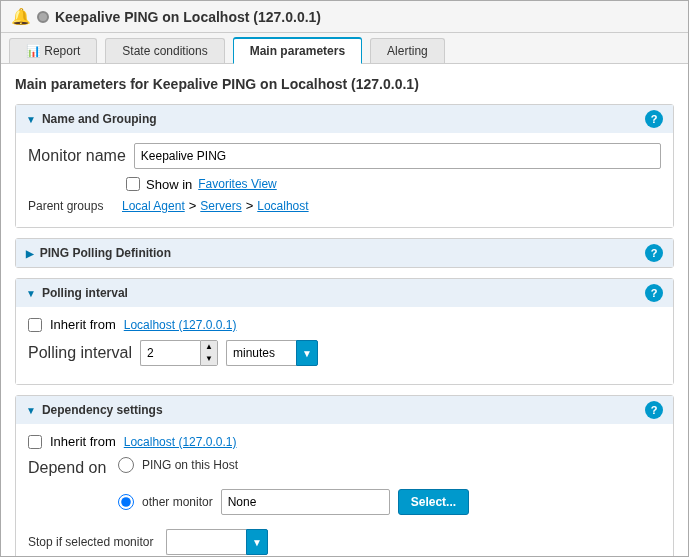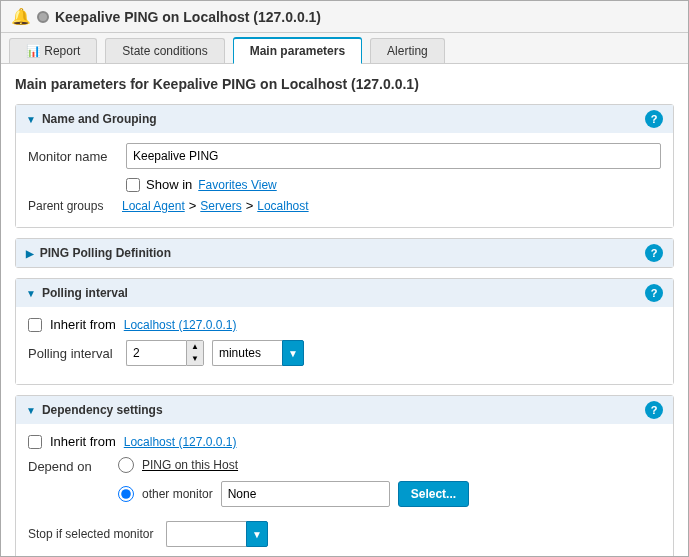--- a/index.html
+++ b/index.html
@@ -159,35 +159,35 @@
     .form-row {
       display: flex;
       align-items: center;
       margin-bottom: 8px;
       gap: 8px;
     }
 
     .form-label {
       min-width: 90px;
       color: #333;
-      font-size: 13px;
+      font-size: 16px;
     }
 
     .form-input {
       flex: 1;
       padding: 4px 6px;
       border: 1px solid #aaa;
       border-radius: 2px;
       font-size: 12px;
       height: 26px;
     }
 
     .checkbox-row {
       display: flex;
-      align-items: center;
+      align-items: flex-start;
       gap: 6px;
       margin-bottom: 6px;
       margin-left: 98px;
     }
 
     .checkbox-row-left {
       margin-left: 0;
     }
 
     input[type="checkbox"] {
@@ -293,22 +293,22 @@
       justify-content: center;
       cursor: pointer;
       color: #fff;
       font-size: 10px;
     }
 
     .radio-row {
       display: flex;
       align-items: center;
       gap: 8px;
+      margin-bottom: 8px;
       margin-left: 98px;
-      text-decoration: underline;
     }
 
     input[type="radio"] {
       width: 16px;
       height: 16px;
       cursor: pointer;
     }
 
     .radio-label {
       font-size: 12px;

